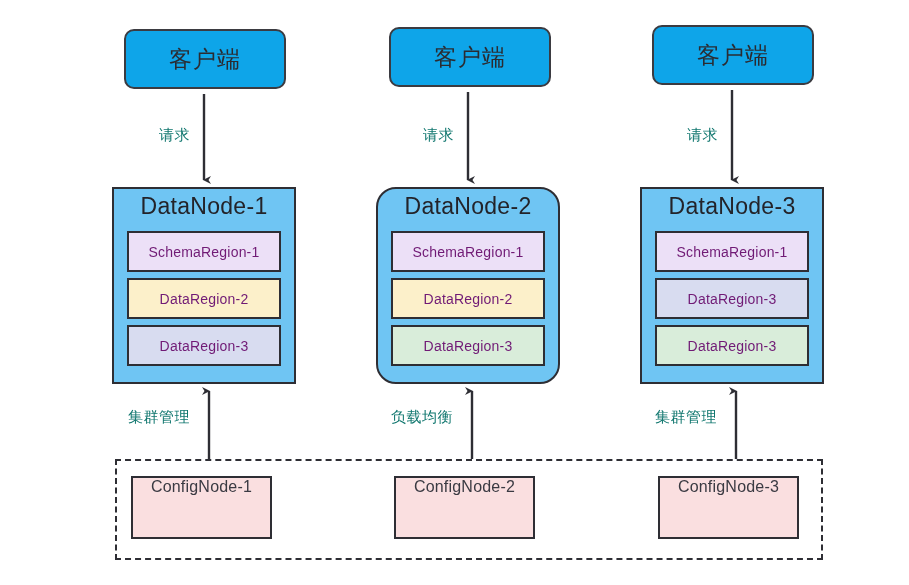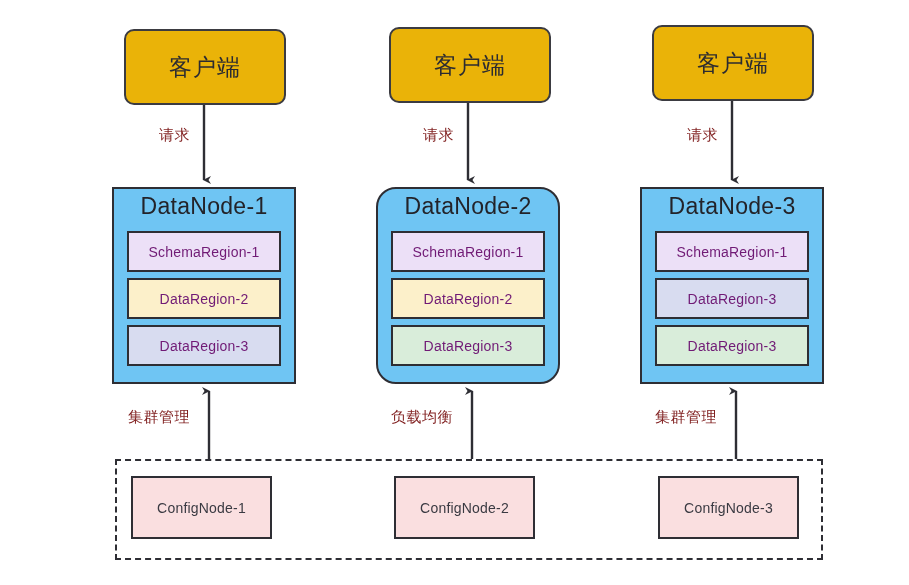--- a/index.html
+++ b/index.html
@@ -14,34 +14,34 @@
   }
   #canvas {
     position: relative;
     width: 909px; height: 585px;
     background: #ffffff;
   }
 
   
   .client-box {
     position: absolute;
-    width: 162px; height: 76px;
-    background: #eab308;
+    width: 162px; height: 60px;
+    background: #0ea5e9;
     border: 2px solid #3b3b41;
     border-radius: 10px;
     display: flex; align-items: center; justify-content: center;
     color: #2b2b31;
     font-size: 23px;
     letter-spacing: 1px;
   }
 
   
   .arrow-label {
     position: absolute;
-    color: #7f1d1d;
+    color: #0f766e;
     font-size: 15px;
     white-space: nowrap;
     letter-spacing: 0.5px;
   }
 
   
   .datanode-box {
     position: absolute;
     width: 184px; height: 197px;
     background: #6fc5f3;
@@ -75,22 +75,22 @@
   .region-yellow   { background: #fcf0ca; }
   .region-peri     { background: #d8dcf0; }
   .region-green    { background: #d9edda; }
 
   
   .confignode-box {
     position: absolute;
     width: 141px; height: 63px;
     background: #fadfe0;
     border: 2px solid #2e2e34;
-    display: flex; align-items: center; justify-content: center;
-    font-size: 14px;
+    display: flex; align-items: flex-start; justify-content: center;
+    font-size: 16px;
     color: #3a3a42;
     letter-spacing: 0.2px;
   }
 
   
   .dashed-container {
     position: absolute;
     left: 115px; top: 459px;
     width: 708px; height: 101px;
     border: 2.5px dashed #2e2e34;

